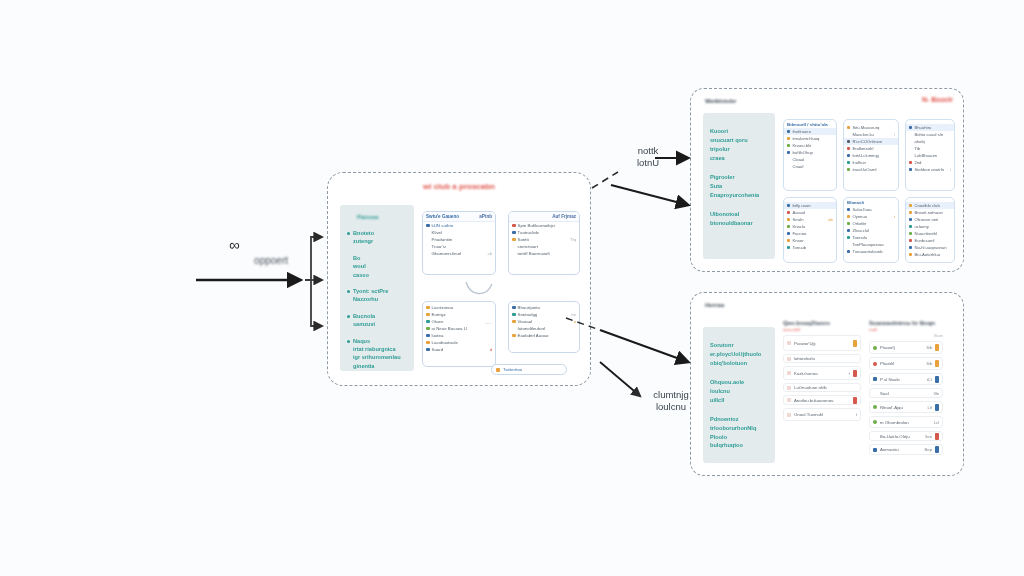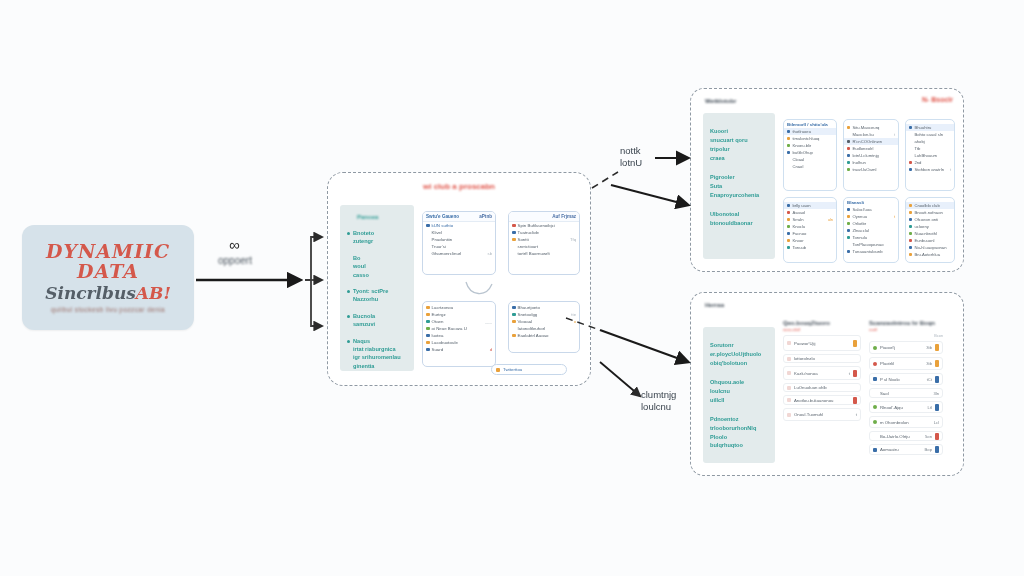--- a/index.html
+++ b/index.html
@@ -32,21 +32,21 @@
   #source-box .l3{
     font-family:"DejaVu Serif",serif;
     font-weight:bold;font-style:italic;font-size:17px;
     color:#555f68;filter:blur(.5px);margin-top:1px;
   }
   #source-box .l3 .hl{color:#d4584b;}
   #source-box .l4{
     font-size:6.5px;color:#9a6b63;filter:blur(.8px);margin-top:3px;letter-spacing:.4px;
   }
   #import-label{
-    position:absolute;left:218px;top:255px;width:70px;text-align:left;
+    position:absolute;left:218px;top:255px;width:70px;text-align:right;
     font-size:10px;color:#4a545e;filter:blur(.8px);
   }
   #import-icon{
     position:absolute;left:229px;top:236px;font-size:15px;color:#2b2b2b;
     filter:blur(.4px);
   }
 
   
   #center-panel{
     position:absolute;left:327px;top:172px;width:262px;height:212px;
@@ -150,37 +150,29 @@
     box-sizing:border-box;
   }
   .brow .chip{width:4px;height:4px;border-radius:1px;flex:0 0 4px;}
   .brow .t{font-size:4.3px;color:#5a646e;filter:blur(.7px);flex:1;}
   .brow .tr{font-size:4.2px;color:#7b858e;filter:blur(.7px);}
   .brow .bar{width:4px;height:7px;border-radius:1px;}
 
   
   .arrow-label{
     position:absolute;font-size:9.5px;color:#3a444e;filter:blur(.75px);
-    line-height:1.25;text-align:left;
+    line-height:1.25;text-align:center;
   }
   svg.ov{position:absolute;inset:0;width:1024px;height:576px;pointer-events:none;}
 </style>
 </head>
 <body style="background: rgb(251, 252, 253);">
 
 <div class="stage">
 
-  <div id="source-box">
-    <span class="l1">DYNAMIIC</span>
-    <span class="l2">DATA</span>
-    <span class="l3">
-      <span>Sincrlbus</span><span class="hl">AB!</span>
-    </span>
-    <span class="l4">quiibul stockesb livu pozzcar denia</span>
-  </div>
 
   <div id="import-icon">∞</div>
   <div id="import-label">oppoert</div>
 
   <div id="center-panel">
     <div id="center-title">wi club a proscabn</div>
 
     <div id="center-sidebar">
       <div class="sb-head">Panoea</div>
       <div class="sb-item">

